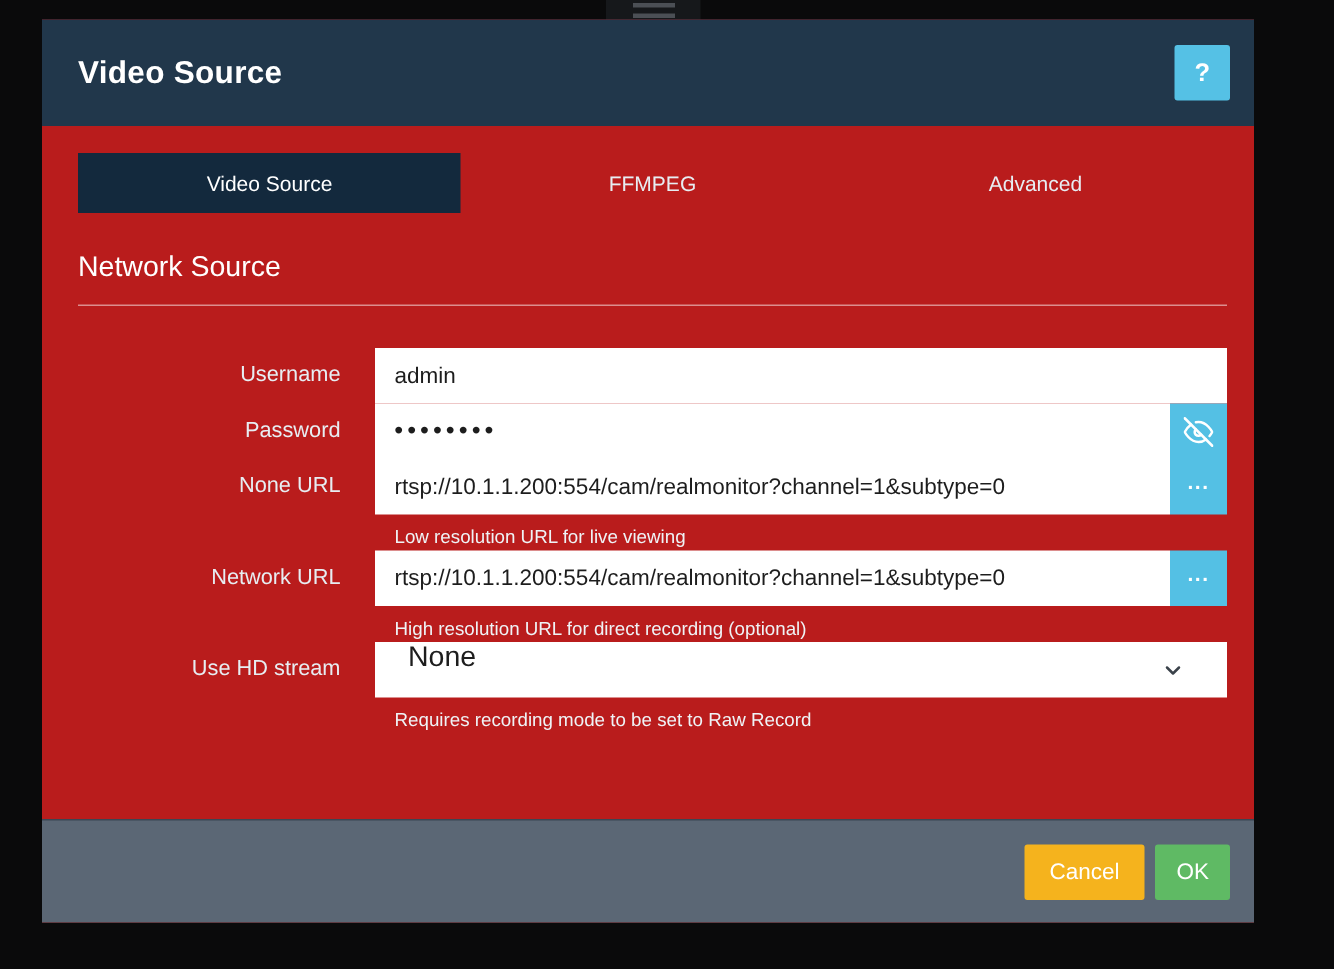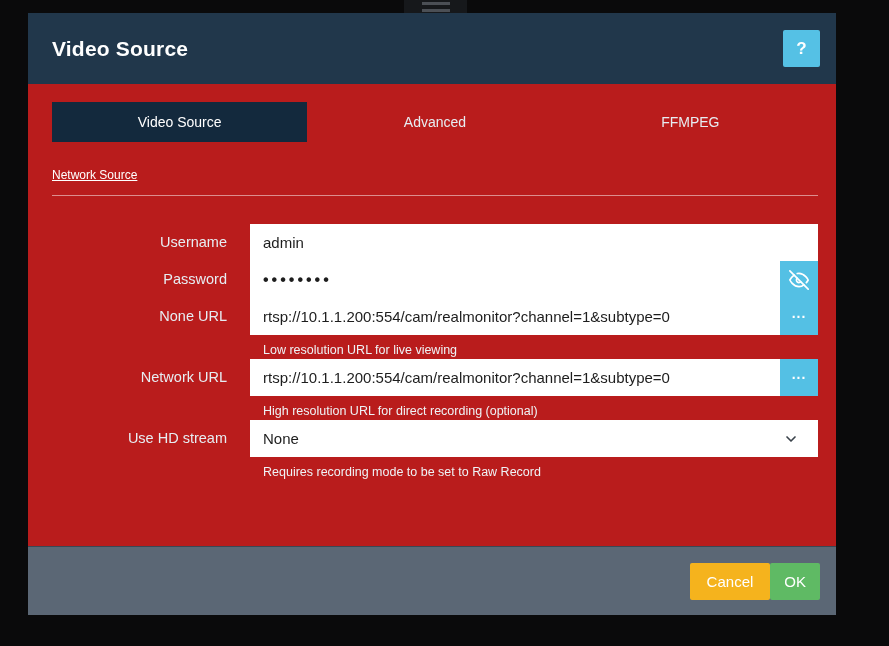--- a/index.html
+++ b/index.html
@@ -59,21 +59,21 @@
   .tab {
     flex: 1; height: 40px;
     display: flex; align-items: center; justify-content: center;
     color: #e7edf2; font-size: 14px;
     cursor: pointer;
   }
   .tab.active { background: #13293d; color: #ffffff; }
 
   .section-title {
     margin-top: 26px;
-    color: #ffffff; font-size: 12px; font-weight: 500; text-decoration: underline;
+    color: #ffffff; font-size: 19px; font-weight: 500;
   }
   .section-divider {
     margin-top: 13px;
     border: none; border-top: 1px solid rgba(255,255,255,0.5);
     height: 0;
   }
 
   .form { margin-top: 28px; }
   .form-row { display: flex; align-items: flex-start; }
   .form-label {
@@ -97,40 +97,40 @@
     border: none; cursor: pointer;
     background: #54c0e4; color: #ffffff;
     display: flex; align-items: center; justify-content: center;
     font-family: "Liberation Sans", sans-serif;
   }
   .group-btn.ellipsis { font-size: 14px; font-weight: 700; letter-spacing: 1px; padding-bottom: 7px; }
 
   .select-box {
     height: 37px;
     background: #ffffff; color: #1d1d1d;
-    font-size: 15px;
-    display: flex; align-items: center;
-    padding: 0 13px;
+    font-size: 19px;
+    display: flex; 
+    padding: 0 22px;
     cursor: pointer;
     position: relative;
   }
   .select-box .select-value { flex: 1; }
   .select-box .chev { display: flex; align-items: center; margin-right: 6px; }
 
   .helper-text {
     margin: 8px 0 2px 13px;
     color: #eff3f6; font-size: 12.5px;
   }
 
   .dialog-footer {
     flex: 0 0 69px; height: 69px;
     background: #5b6775;
     border-top: 1px solid #3b4754;
     display: flex; align-items: center; justify-content: flex-end;
-    padding: 0 16px; 
+    padding: 0 16px; gap: 7px;
   }
   .btn {
     border: none; cursor: pointer;
     height: 37px; border-radius: 2px;
     color: #ffffff; font-size: 15px;
     font-family: "Liberation Sans", sans-serif;
     padding: 0 17px;
   }
   .btn-cancel { background: #f5b31d; }
   .btn-ok { background: #5fba64; padding: 0 14px; }
@@ -147,22 +147,22 @@
 
   <div class="dialog-header">
     <div class="dialog-title">Video Source</div>
     <button class="help-btn">?</button>
   </div>
 
   <div class="dialog-body">
 
     <div class="tabs">
       <div class="tab active">Video Source</div>
+      <div class="tab">FFMPEG</div>
       <div class="tab">Advanced</div>
-      <div class="tab">FFMPEG</div>
     </div>
 
     <div class="section-title">Network Source</div>
     <hr class="section-divider">
 
     <div class="form">
 
       <div class="form-row">
         <div class="form-label">Username</div>
         <div class="form-control">

